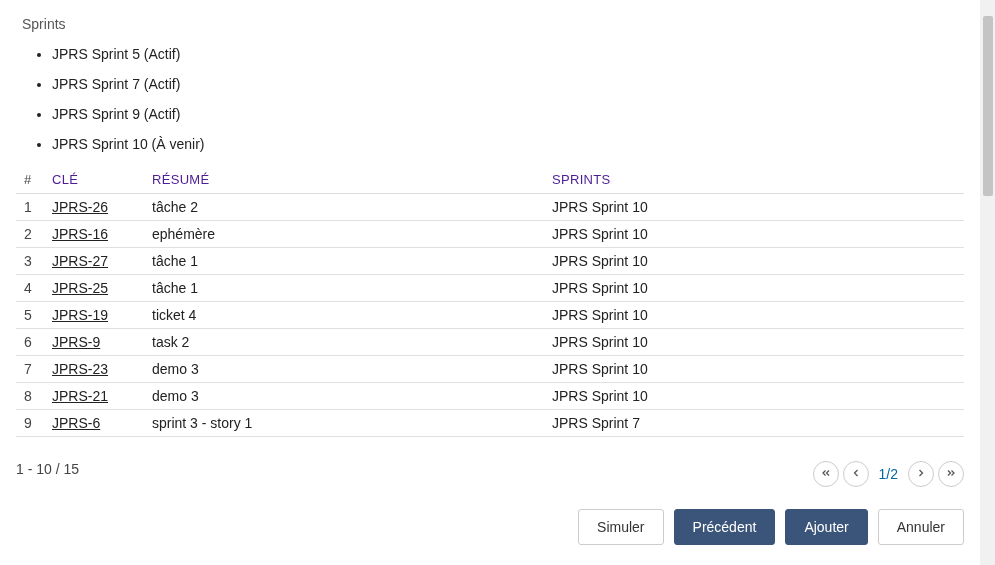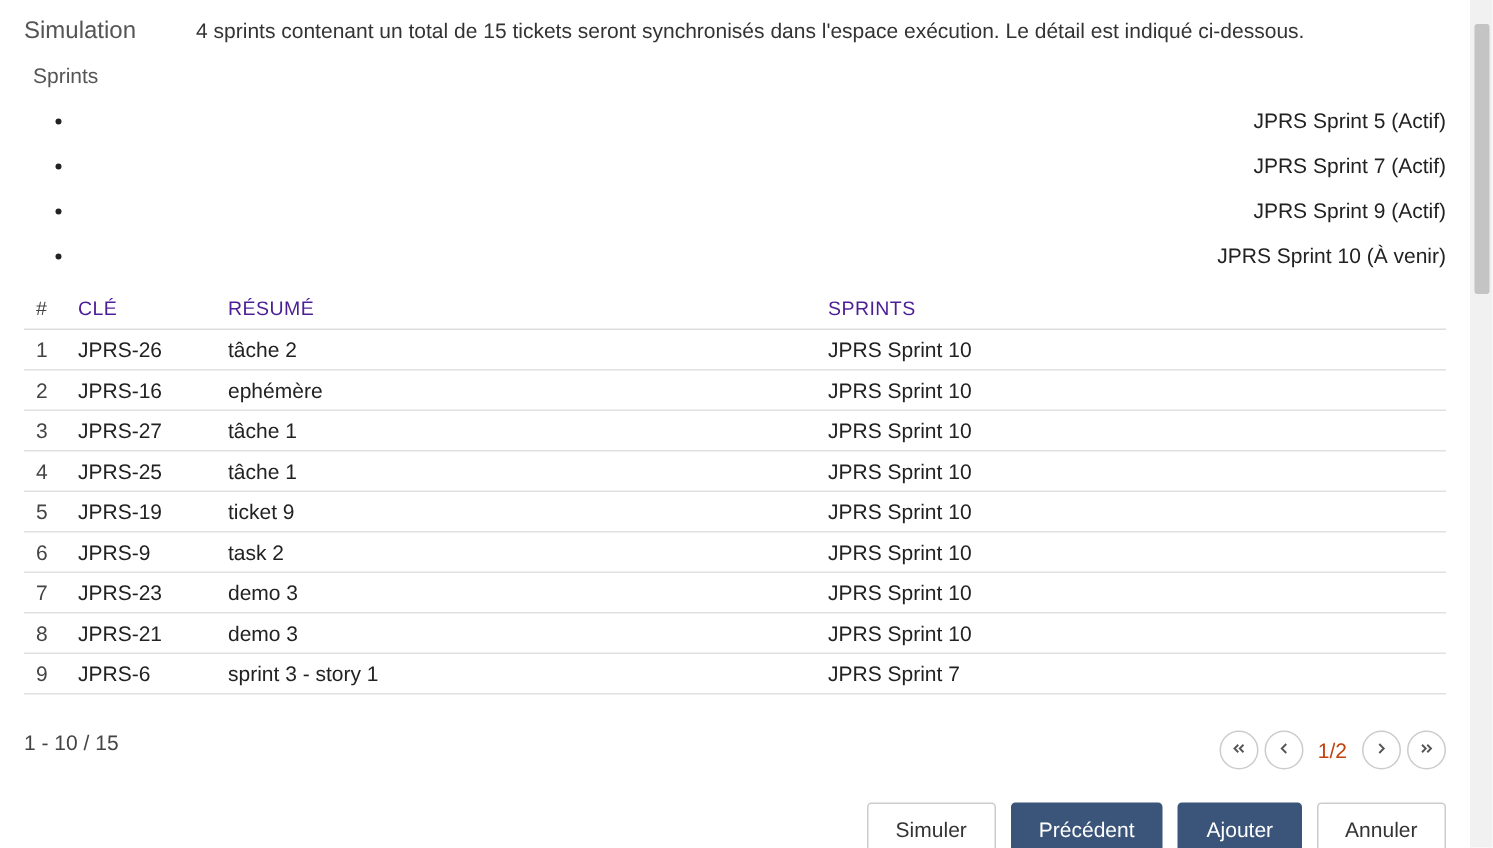--- a/index.html
+++ b/index.html
@@ -43,21 +43,20 @@
   }
   ul.sprints {
     margin: 4px 0 14px 36px;
     padding: 0;
   }
   ul.sprints li {
     list-style: disc;
     margin: 14px 0;
     font-size: 14px;
     color: #222;
-    text-align: right;
   }
   table {
     width: 100%;
     border-collapse: collapse;
     margin-top: 2px;
   }
   thead th {
     text-align: left;
     font-weight: 400;
     color: #4c1d95;
@@ -72,20 +71,21 @@
     font-size: 14px;
     color: #222;
     vertical-align: middle;
   }
   .col-num { width: 28px; color:#444;}
   .col-key { width: 100px; }
   .col-sum { width: 400px; margin-left: 44px; }
   .col-spr { }
   .key-link {
     color: #222;
+    text-decoration: underline;
     cursor: pointer;
   }
   .footer {
     display: flex;
     justify-content: space-between;
     align-items: flex-start;
     margin-top: 24px;
     padding-bottom: 8px;
   }
   .page-info {
@@ -106,21 +106,21 @@
     background: #fff;
     display: flex;
     align-items: center;
     justify-content: center;
     cursor: pointer;
     color: #555;
   }
   .pager-btn svg { width: 12px; height: 12px; }
   .pager-label {
     font-size: 14px;
-    color: #c2410c;
+    color: #0369a1;
     padding: 0 6px;
   }
   .actions {
     display: flex;
     justify-content: flex-end;
     gap: 10px;
     margin-top: 14px;
     padding-bottom: 16px;
   }
   .btn {
@@ -154,24 +154,20 @@
     height: 180px;
     background: #c4c4c4;
     border-radius: 2px;
   }
 </style>
 </head>
 <body>
 
 <div class="scroll-container">
 
-  <div class="header-row">
-    <span class="sim-label">Simulation</span>
-    <span class="sim-desc">4 sprints contenant un total de 15 tickets seront synchronisés dans l'espace exécution. Le détail est indiqué ci-dessous.</span>
-  </div>
 
   <div class="section-label">Sprints</div>
   <ul class="sprints">
     <li>JPRS Sprint 5 (Actif)</li>
     <li>JPRS Sprint 7 (Actif)</li>
     <li>JPRS Sprint 9 (Actif)</li>
     <li>JPRS Sprint 10 (À venir)</li>
   </ul>
 
 
@@ -205,21 +201,21 @@
         </tr>
         <tr>
           <td class="col-num">4</td>
           <td class="col-key"><a class="key-link">JPRS-25</a></td>
           <td class="col-sum">tâche 1</td>
           <td class="col-spr">JPRS Sprint 10</td>
         </tr>
         <tr>
           <td class="col-num">5</td>
           <td class="col-key"><a class="key-link">JPRS-19</a></td>
-          <td class="col-sum">ticket 9</td>
+          <td class="col-sum">ticket 4</td>
           <td class="col-spr">JPRS Sprint 10</td>
         </tr>
         <tr>
           <td class="col-num">6</td>
           <td class="col-key"><a class="key-link">JPRS-9</a></td>
           <td class="col-sum">task 2</td>
           <td class="col-spr">JPRS Sprint 10</td>
         </tr>
         <tr>
           <td class="col-num">7</td>

